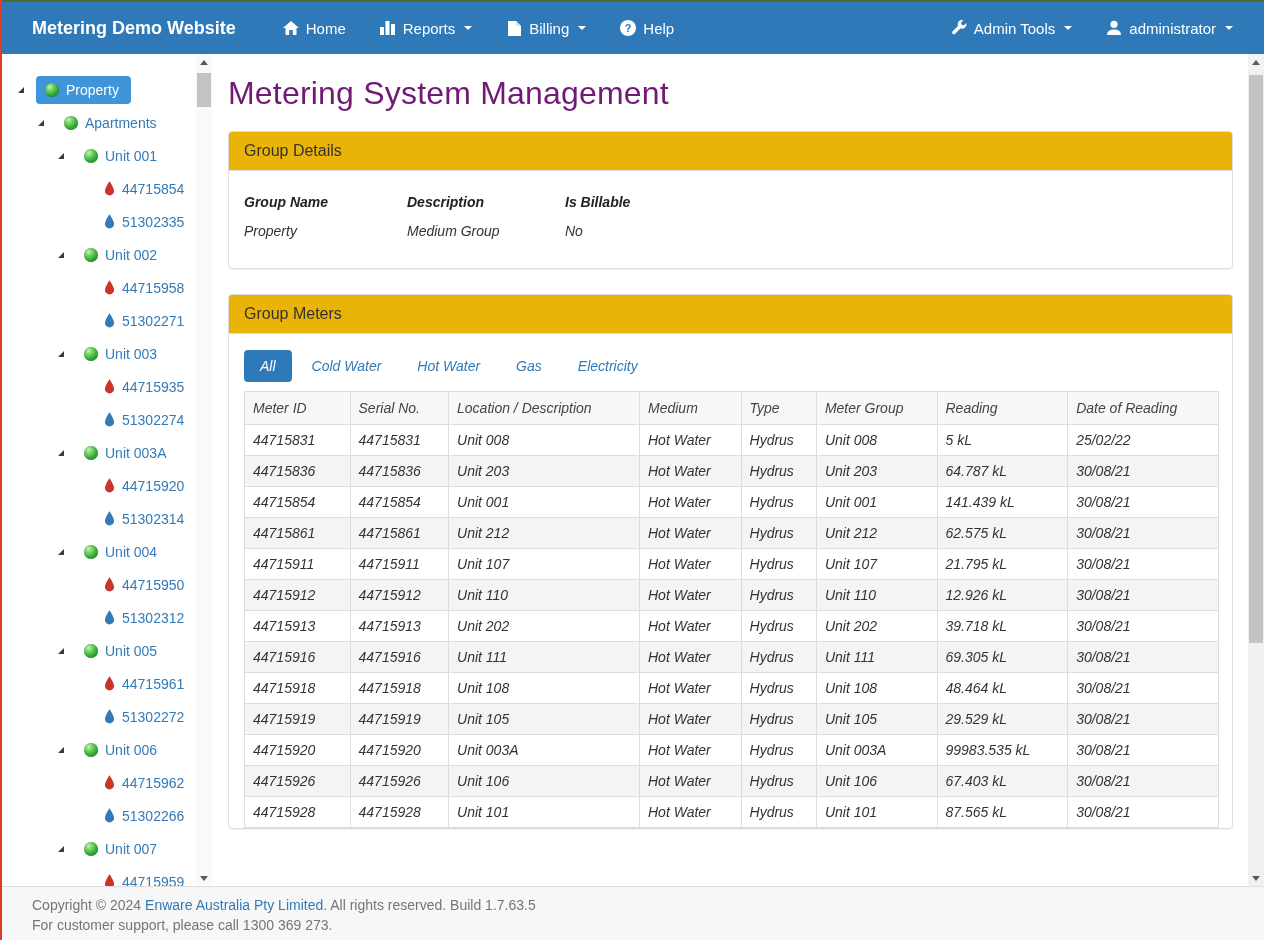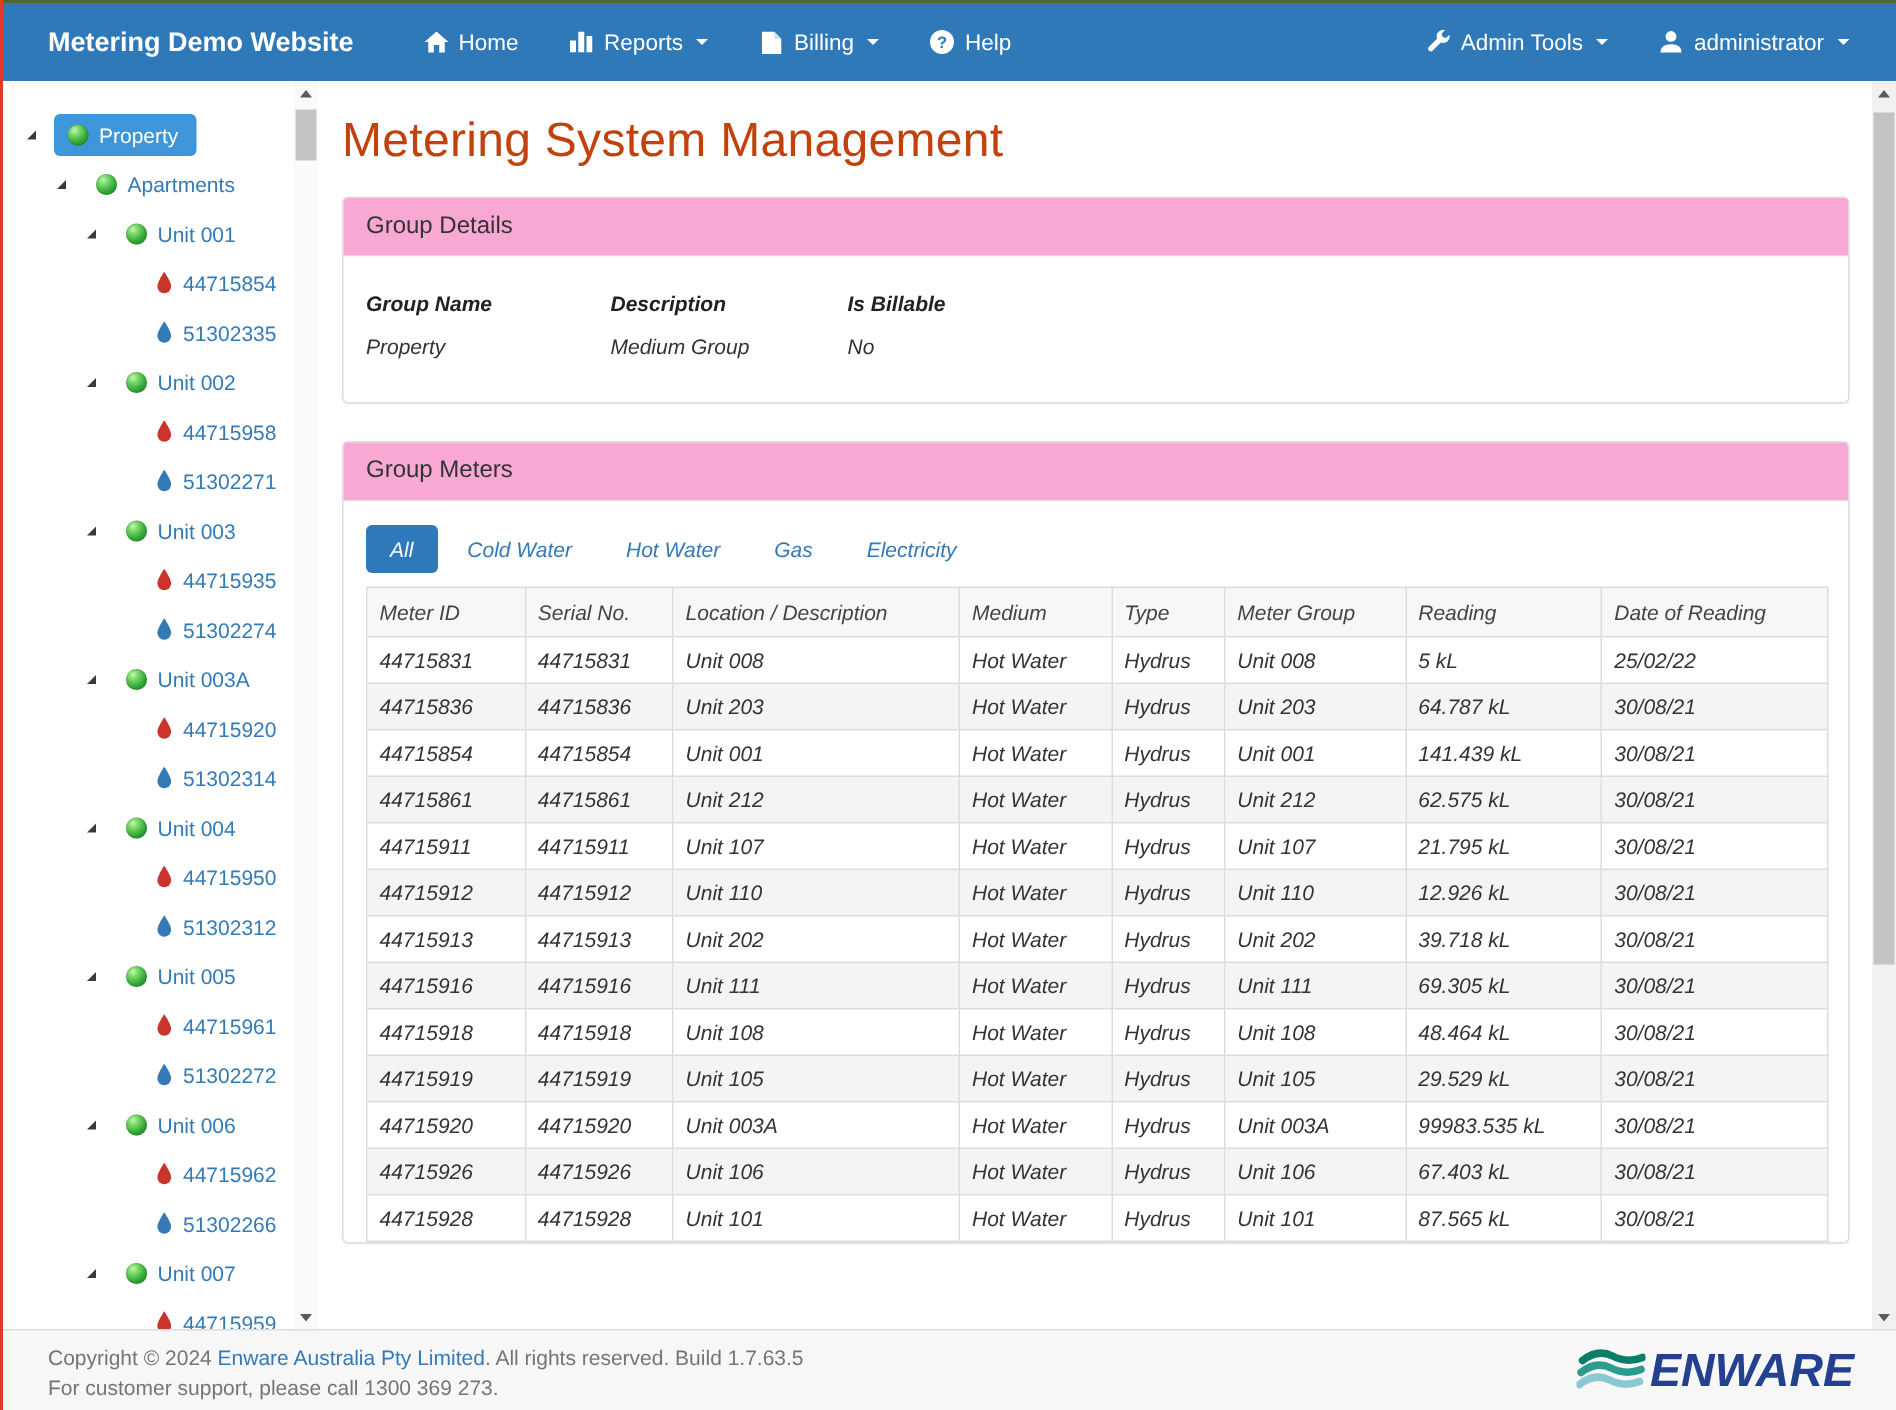--- a/index.html
+++ b/index.html
@@ -40,24 +40,24 @@
 
   
   .scroll-track { position:absolute; top:0; bottom:0; width:16px; background:#f1f1f1; }
   .scroll-arrow { position:absolute; left:0; width:16px; height:16px; display:flex; align-items:center; justify-content:center; cursor:pointer; }
   .tri-up   { width:0; height:0; border-left:4px solid transparent; border-right:4px solid transparent; border-bottom:5px solid #5a5a5a; }
   .tri-down { width:0; height:0; border-left:4px solid transparent; border-right:4px solid transparent; border-top:5px solid #5a5a5a; }
   .scroll-thumb { position:absolute; left:1px; width:14px; background:#c3c3c3; cursor:pointer; }
 
   
   .main { flex:1; position:relative; overflow:hidden; padding:0 31px 0 16px; }
-  .page-title { font-size:32px; font-weight:500; color:#c2410c; margin:21px 0 19px 0; letter-spacing:.2px; }
+  .page-title { font-size:32px; font-weight:500; color:#701a75; margin:21px 0 19px 0; letter-spacing:.2px; }
 
   .panel { border:1px solid #ddd; border-radius:4px; background:#fff; box-shadow:0 1px 1px rgba(0,0,0,.05); margin-bottom:25px; }
-  .panel-heading { background:#f9a8d4; border-bottom:1px solid #ddd; border-radius:3px 3px 0 0; padding:10px 15px; font-size:16px; color:#333; }
+  .panel-heading { background:#eab308; border-bottom:1px solid #ddd; border-radius:3px 3px 0 0; padding:10px 15px; font-size:16px; color:#333; }
   .panel-body { padding:15px;font-style:italic; }
 
   .gd-fields { display:flex; padding:8px 0 14px 0; }
   .gd-field  { }
   .gd-field:nth-child(1){ width:163px; }
   .gd-field:nth-child(2){ width:158px; }
   .gd-label { font-weight:bold; font-size:14px; color:#222; }
   .gd-value { font-size:14px; color:#333; margin-top:13px; }
 
   .tabs { display:flex; align-items:center; margin:1px 0 9px 0; }
@@ -614,21 +614,13 @@
     </div>
   <div class="scroll-thumb" style="top:21px; height:568px;"></div>
   <div class="scroll-arrow" style="bottom:0;">
       <span class="tri-down"></span>
     </div>
 </div>
 
 <div class="footer">
   <div class="line"><span>Copyright © 2024 </span><a class="company">Enware Australia Pty Limited</a><span>. All rights reserved. Build 1.7.63.5</span></div>
   <div class="line">For customer support, please call 1300 369 273.</div>
-  <div class="logo">
-    <svg width="46" height="36" viewBox="0 0 46 36">
-      <path d="M4 11 Q 14 3 24 8 T 44 9" fill="none" id="wave1" stroke-width="5" stroke-linecap="round" stroke="#0a7e68"></path>
-      <path d="M3 19 Q 13 11 23 16 T 43 17" fill="none" id="wave2" stroke-width="5" stroke-linecap="round" stroke="#2b9d8f"></path>
-      <path d="M2 27 Q 12 19 22 24 T 42 25" fill="none" id="wave3" stroke-width="5" stroke-linecap="round" stroke="#8cc7d4"></path>
-    </svg>
-    <span class="logo-text">ENWARE</span>
-  </div>
 </div>
 
 </body></html>

